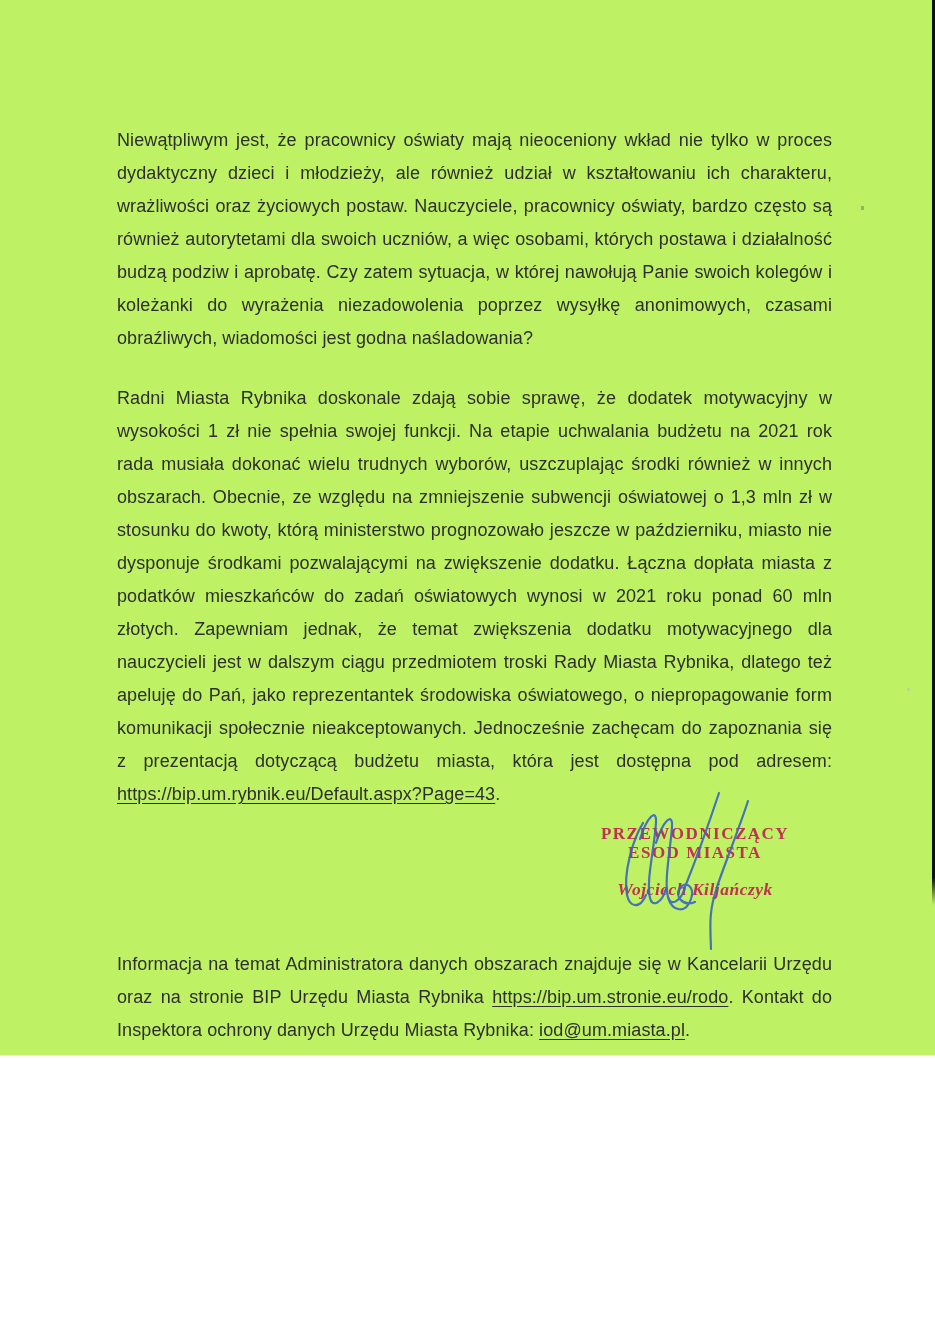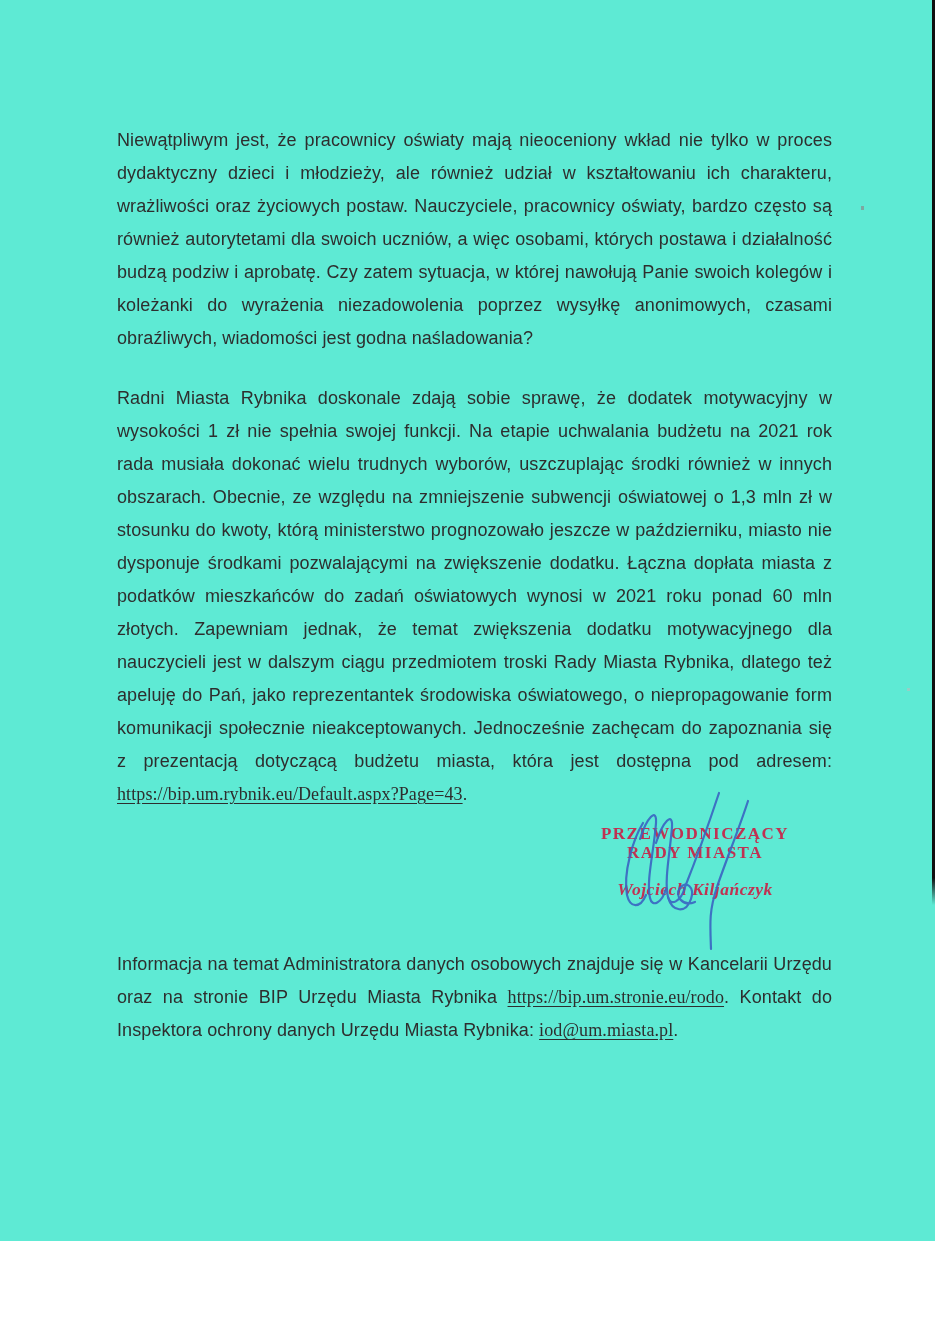--- a/index.html
+++ b/index.html
@@ -3,22 +3,22 @@
 <meta charset="utf-8">
 <style>
   html, body {
     margin: 0;
     padding: 0;
     background: #ffffff;
   }
   .page {
     position: relative;
     width: 935px;
-    height: 1241px;
-    background: #5eead4;
+    height: 1055px;
+    background: #bef264;
     font-family: "Liberation Sans", sans-serif;
     color: #2b2b2b;
     overflow: hidden;
   }
   .body-text {
     position: absolute;
     left: 117px;
     width: 715px;
     font-size: 18px;
     line-height: 33px;
@@ -28,21 +28,20 @@
     letter-spacing: 0.1px;
   }
   .para-1 { top: 106px; }
   .para-2 { top: 364px; }
   .para-rodo { top: 930px; }
   .doc-link {
     text-decoration: underline;
     text-underline-offset: 3px;
     color: #2e2e2e;
     cursor: pointer;
-    font-family: Liberation Serif, serif;
   }
   
   .signature-block {
     position: absolute;
     left: 595px;
     top: 824px;
     width: 200px;
     text-align: center;
   }
   .stamp-line {
@@ -127,36 +126,36 @@
 <body>
 
 <div class="page">
 
   <p class="body-text para-1">Niewątpliwym jest, że pracownicy oświaty mają nieoceniony wkład nie tylko w proces dydaktyczny dzieci i młodzieży, ale również udział w kształtowaniu ich charakteru, wrażliwości oraz życiowych postaw. Nauczyciele, pracownicy oświaty, bardzo często są również autorytetami dla swoich uczniów, a więc osobami, których postawa i działalność budzą podziw i aprobatę. Czy zatem sytuacja, w której nawołują Panie swoich kolegów i koleżanki do wyrażenia niezadowolenia poprzez wysyłkę anonimowych, czasami obraźliwych, wiadomości jest godna naśladowania?</p>
 
   <p class="body-text para-2"><span>Radni Miasta Rybnika doskonale zdają sobie sprawę, że dodatek motywacyjny w wysokości 1 zł nie spełnia swojej funkcji. Na etapie uchwalania budżetu na 2021 rok rada musiała dokonać wielu trudnych wyborów, uszczuplając środki również w innych obszarach. Obecnie, ze względu na zmniejszenie subwencji oświatowej o 1,3 mln zł w stosunku do kwoty, którą ministerstwo prognozowało jeszcze w październiku, miasto nie dysponuje środkami pozwalającymi na zwiększenie dodatku. Łączna dopłata miasta z podatków mieszkańców do zadań oświatowych wynosi w 2021 roku ponad 60 mln złotych. Zapewniam jednak, że temat zwiększenia dodatku motywacyjnego dla nauczycieli jest w dalszym ciągu przedmiotem troski Rady Miasta Rybnika, dlatego też apeluję do Pań, jako reprezentantek środowiska oświatowego, o niepropagowanie form komunikacji społecznie nieakceptowanych. Jednocześnie zachęcam do zapoznania się z prezentacją dotyczącą budżetu miasta, która jest dostępna pod adresem: </span><span class="doc-link">https://bip.um.rybnik.eu/Default.aspx?Page=43</span><span>.</span></p>
 
   <div class="signature-block" style="color:#c03152;">
     <div class="stamp-line">PRZEWODNICZĄCY</div>
-    <div class="stamp-line">RADY MIASTA</div>
+    <div class="stamp-line">ESOD MIASTA</div>
     <div class="stamp-name">Wojciech Kiljańczyk</div>
   </div>
 
   <svg class="signature-ink" viewBox="0 0 185 185">
     <g fill="none" stroke="#3a66c2" stroke-width="2.2" stroke-linecap="round" opacity="0.9">
       <path d="M 50 42 C 40 58, 30 92, 34 114 C 37 127, 47 128, 53 114"></path>
       <path d="M 47 58 C 54 36, 64 26, 63 42 C 61 70, 53 100, 57 117 C 59 127, 69 122, 73 108"></path>
       <path d="M 63 62 C 70 40, 80 30, 79 46 C 77 72, 71 100, 75 116 C 77 126, 88 121, 92 106"></path>
       <path d="M 75 116 C 79 131, 93 133, 98 118 C 102 106, 93 99, 87 107 C 81 115, 90 126, 102 121"></path>
       <path d="M 92 106 C 104 76, 116 42, 126 12"></path>
       <path d="M 155 20 C 146 48, 132 82, 124 106 C 116 130, 117 142, 118 168"></path>
     </g>
   </svg>
 
-  <p class="body-text para-rodo"><span>Informacja na temat Administratora danych osobowych znajduje się w Kancelarii Urzędu oraz na stronie BIP Urzędu Miasta Rybnika </span><span class="doc-link">https://bip.um.stronie.eu/rodo</span><span>. Kontakt do Inspektora ochrony danych Urzędu Miasta Rybnika: </span><span class="doc-link">iod@um.miasta.pl</span><span>.</span></p>
+  <p class="body-text para-rodo"><span>Informacja na temat Administratora danych obszarach znajduje się w Kancelarii Urzędu oraz na stronie BIP Urzędu Miasta Rybnika </span><span class="doc-link">https://bip.um.stronie.eu/rodo</span><span>. Kontakt do Inspektora ochrony danych Urzędu Miasta Rybnika: </span><span class="doc-link">iod@um.miasta.pl</span><span>.</span></p>
 
   <div class="footer-rule"></div>
   <div class="footer-esod">
     <div>ESOD: 2021-39282</div>
     <div>Przyg.: BR/468</div>
   </div>
   <div class="footer-page">2/2</div>
 
   <div class="scan-edge"></div>
   <div class="scan-speck-1"></div>

